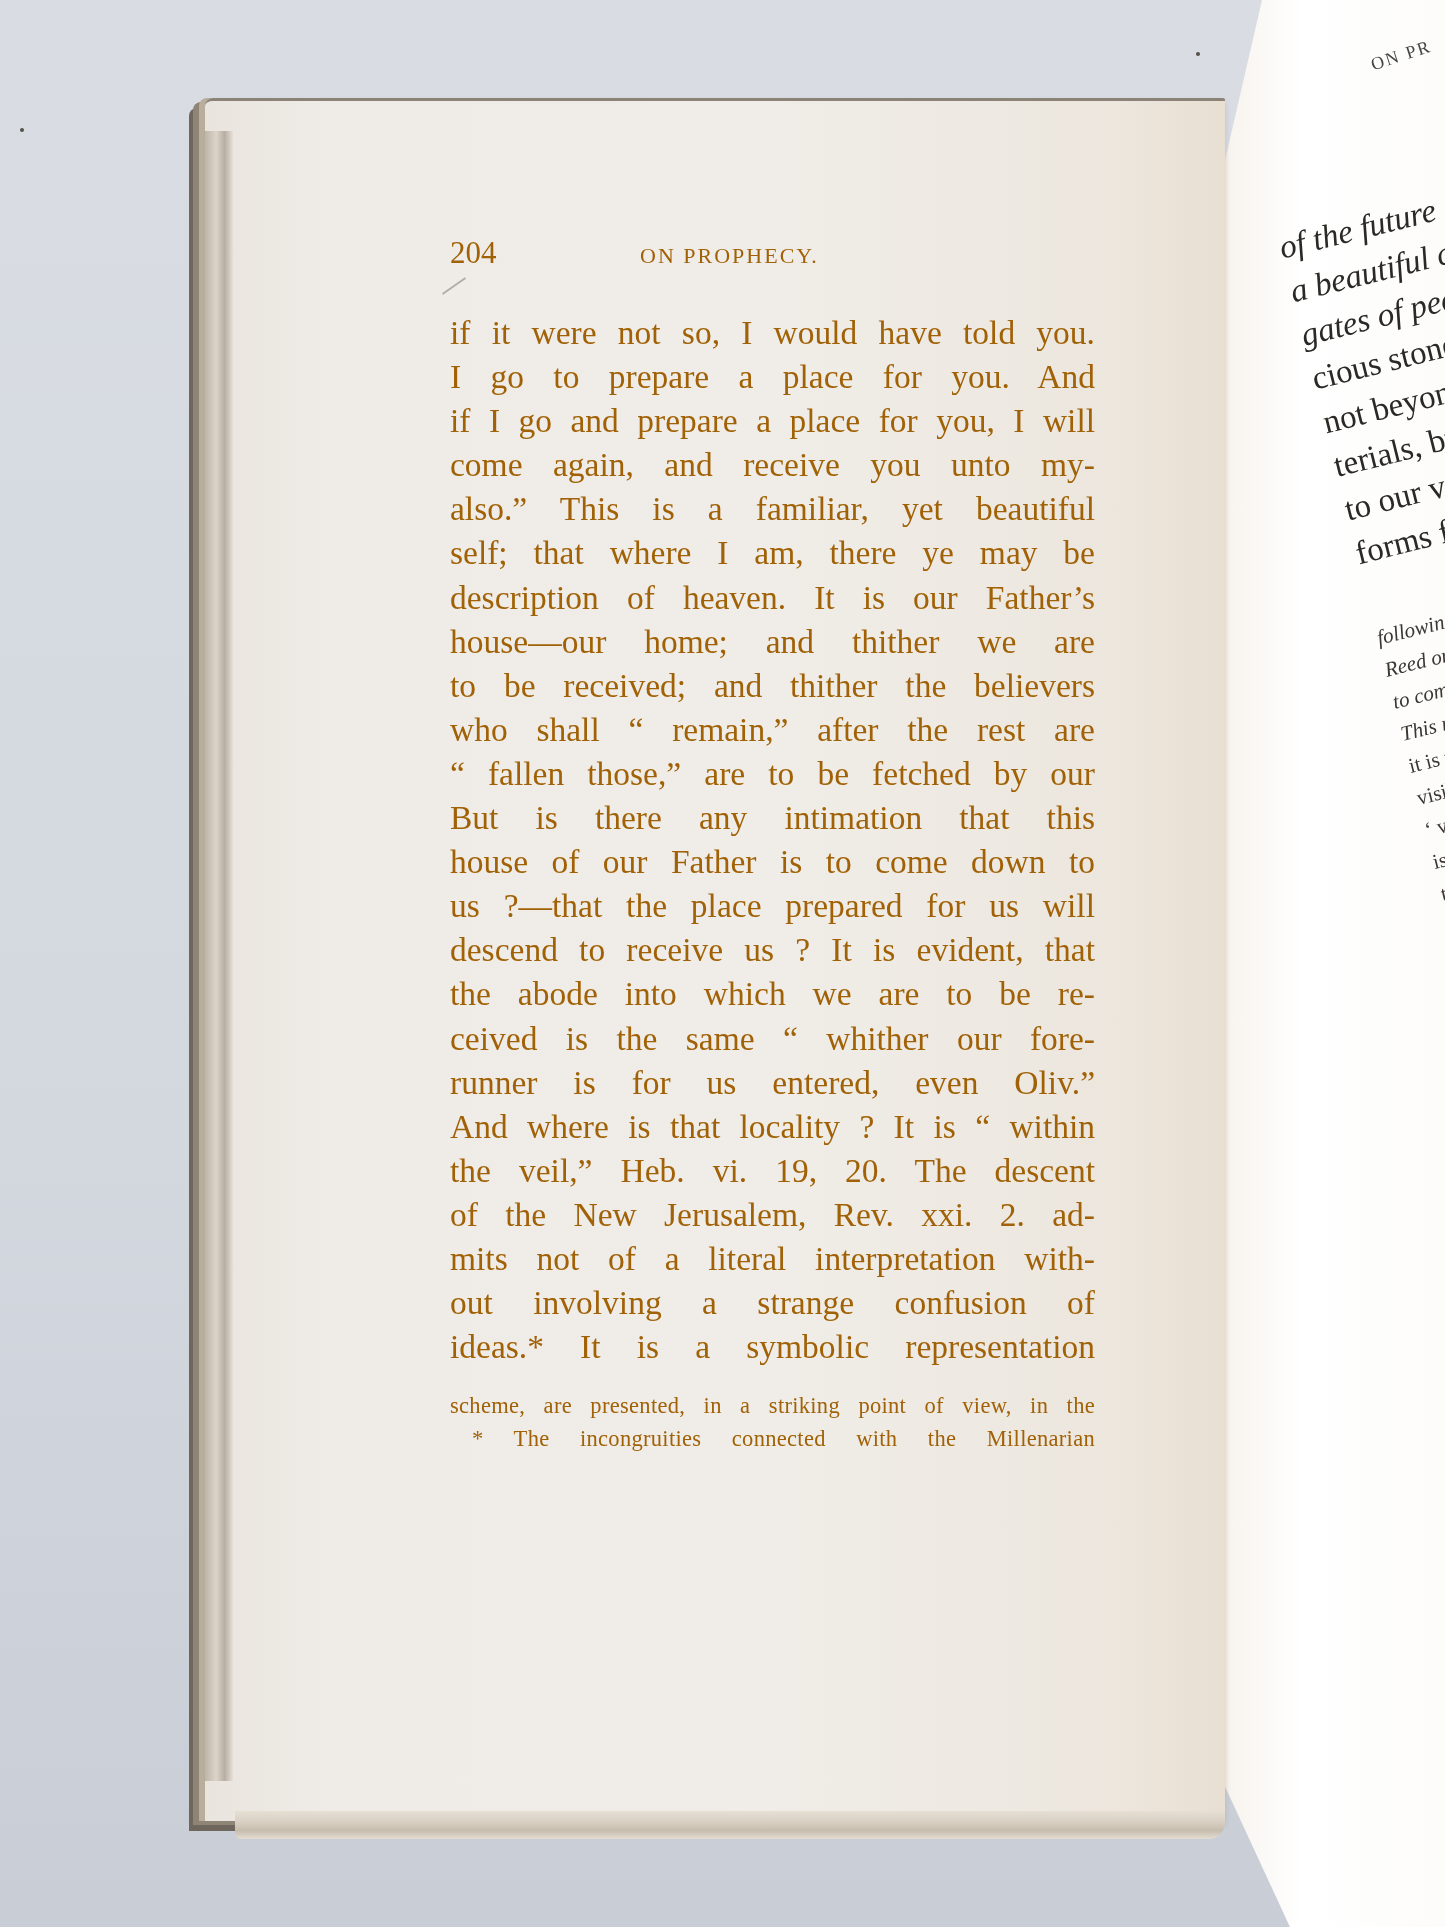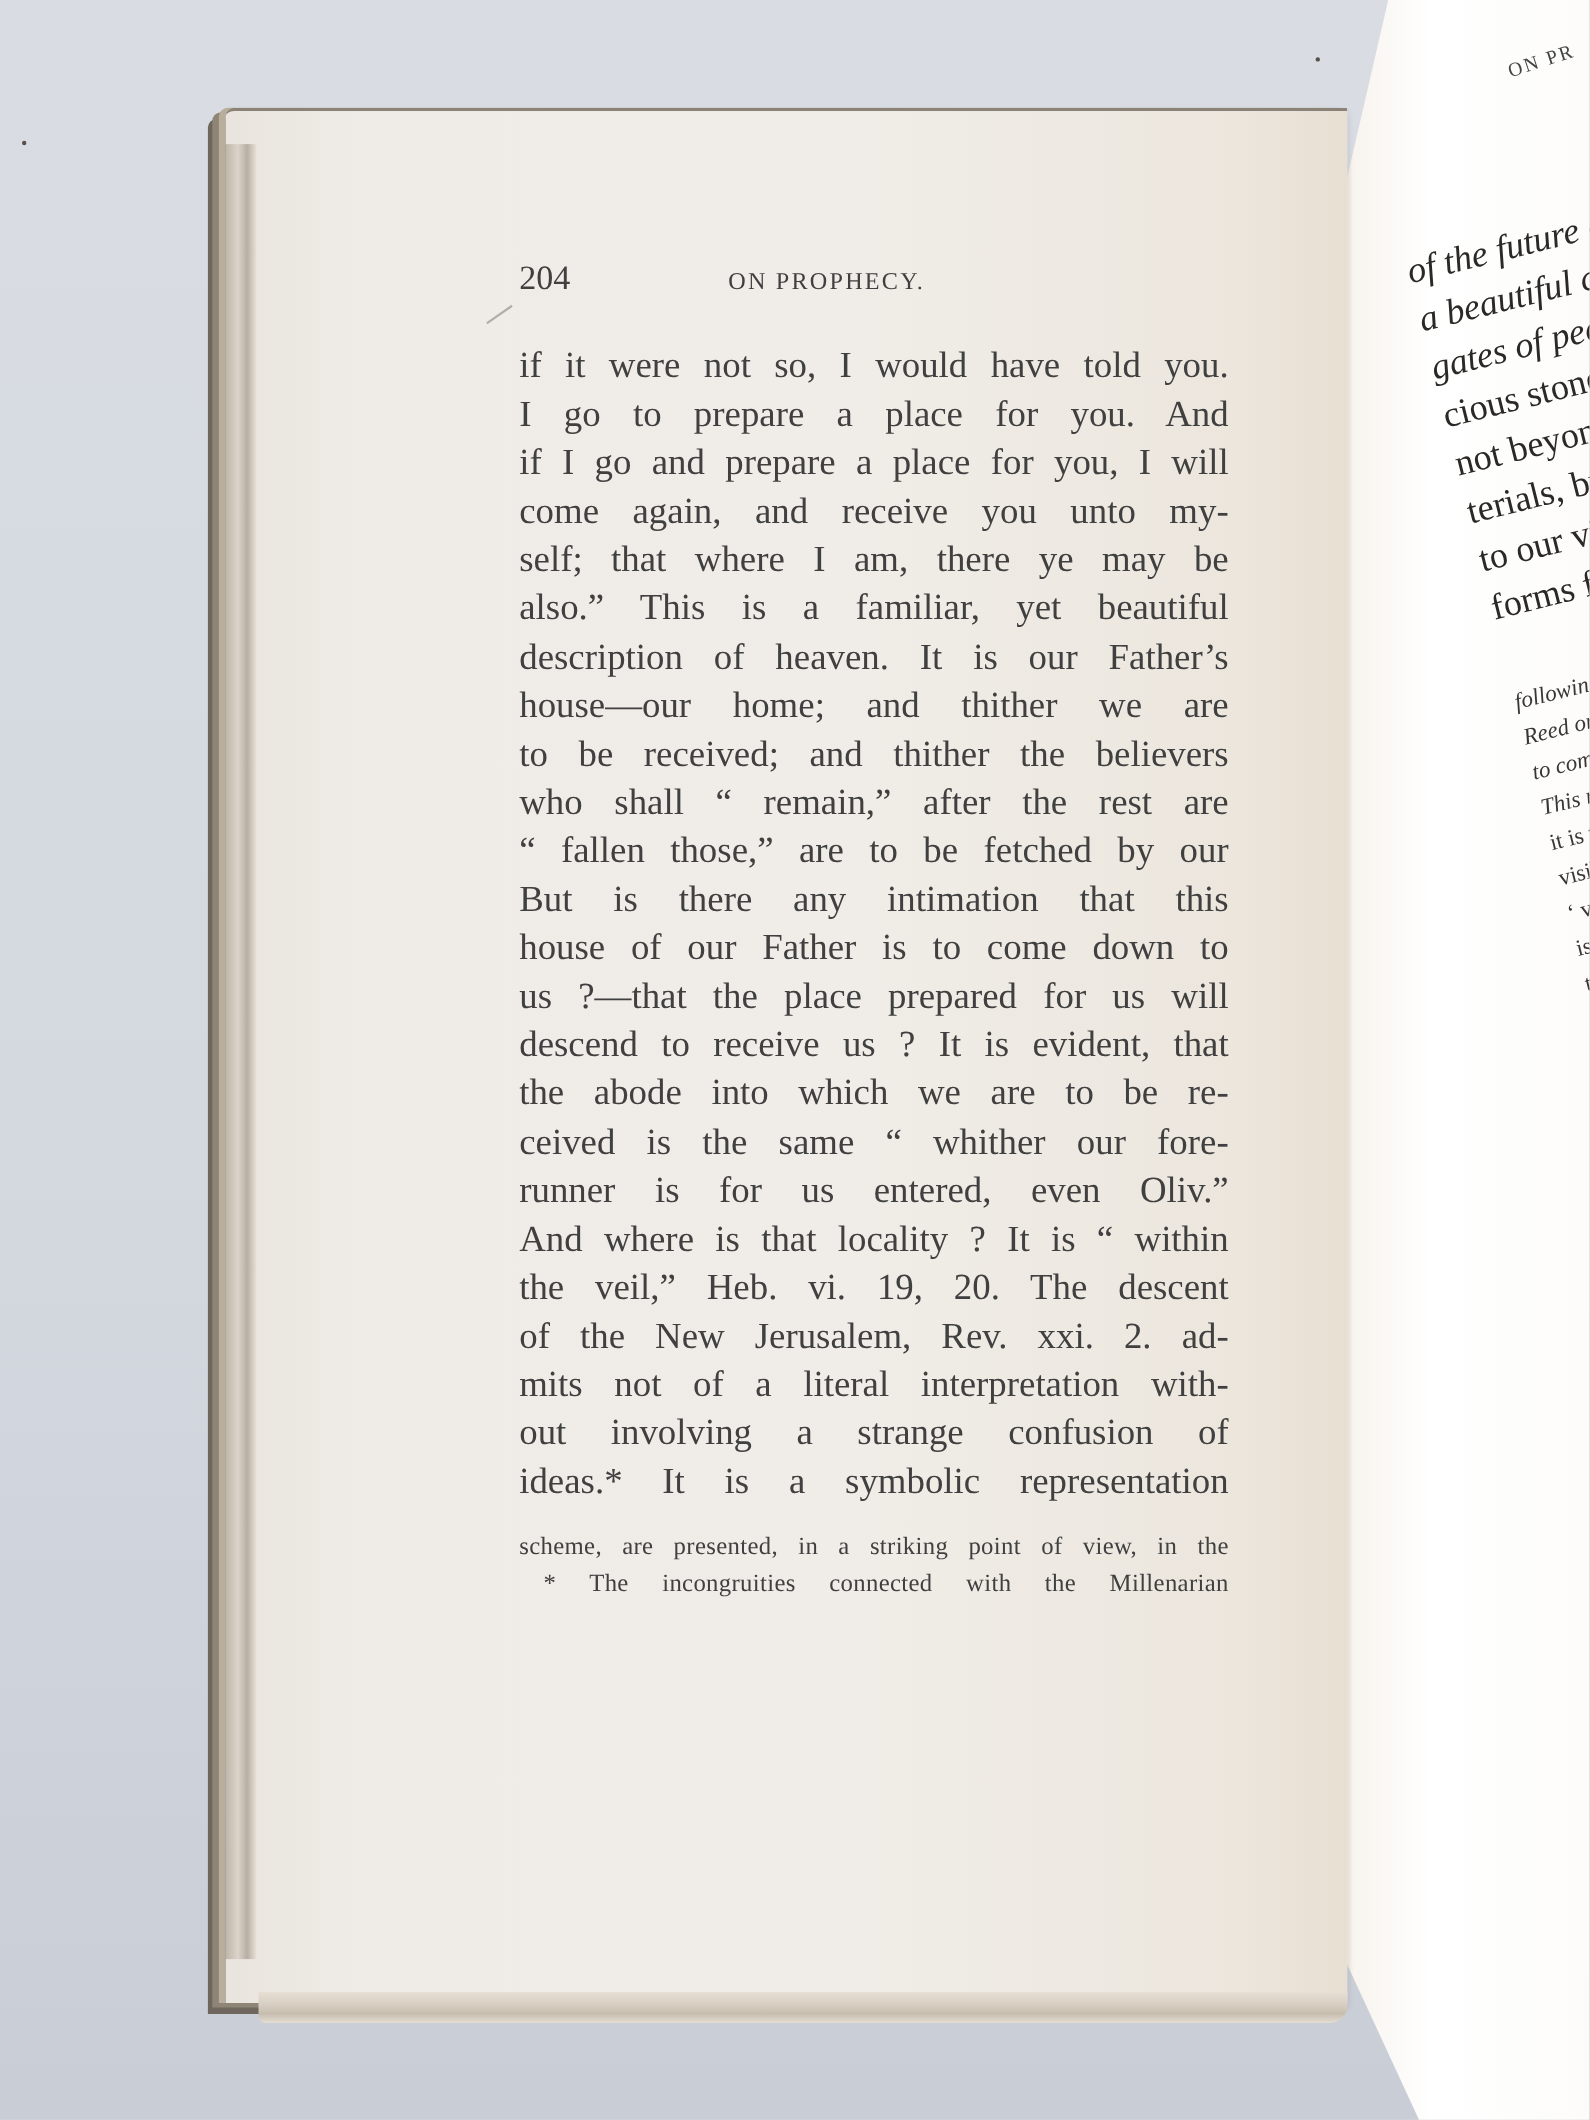--- a/index.html
+++ b/index.html
@@ -41,21 +41,21 @@
     transform: rotate(-14deg); transform-origin: 0 0;
     font-family: "Liberation Serif", serif; color:#2b2926;
   }
   .right-header { position:absolute; left:1370px; top:45px; transform:rotate(-18deg); font-size:18px; letter-spacing:2px; color:#444; }
   .right-main { font-size:33px; line-height:45px; font-style:italic; white-space:nowrap; margin-top:110px; }
   .right-main div:nth-child(n+4) { font-style:normal; }
   .right-foot { font-size:21px; line-height:33px; white-space:nowrap; margin-top:48px; color:#3a3733; }
   .right-foot div:nth-child(-n+4) { font-style:italic; }
 
   
-  .text-area { position:absolute; left:472px; top:235px; width:645px; color:#404040; }
+  .text-area { position:absolute; left:450px; top:235px; width:645px; color:#a16207; }
   .running-head {
     display:flex; align-items:baseline; height:50px;
   }
   .page-number { font-size:31px; width:190px; }
   .running-title { font-size:22px; letter-spacing:2px; font-variant:small-caps; font-weight:normal; }
   .body-lines { margin-top:26px; }
   .line {
     font-size:33.5px; line-height:44.1px; height:44.1px;
     text-align:justify; text-align-last:justify; white-space:nowrap;
     overflow:hidden;
@@ -125,24 +125,24 @@
       <div class="line">
           <span>I go to prepare a place for you. And</span>
         </div>
       <div class="line">
           <span>if I go and prepare a place for you, I will</span>
         </div>
       <div class="line">
           <span>come again, and receive you unto my-</span>
         </div>
       <div class="line">
+          <span>also.” This is a familiar, yet beautiful</span>
+        </div>
+      <div class="line">
           <span>self; that where I am, there ye may be</span>
-        </div>
-      <div class="line">
-          <span>also.” This is a familiar, yet beautiful</span>
         </div>
       <div class="line">
           <span>description of heaven. It is our Father’s</span>
         </div>
       <div class="line">
           <span>house—our home; and thither we are</span>
         </div>
       <div class="line">
           <span>to be received; and thither the believers</span>
         </div>

